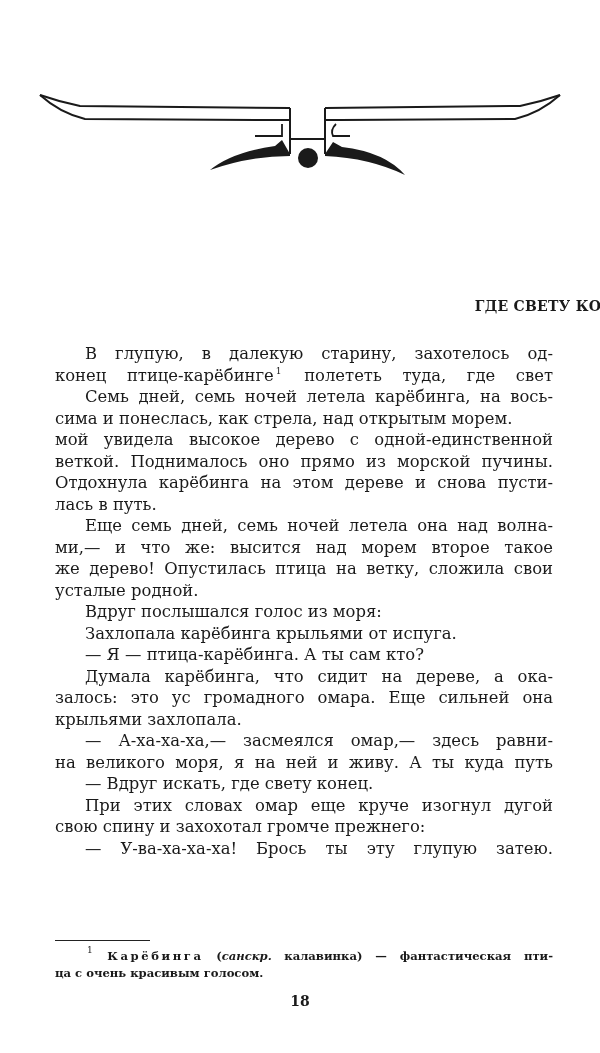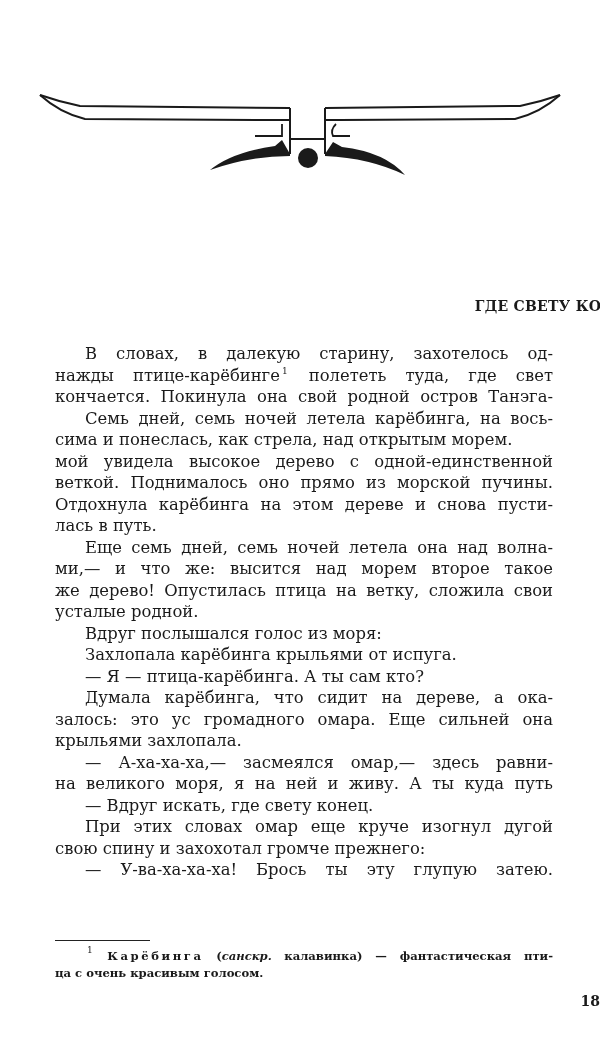--- a/index.html
+++ b/index.html
@@ -28,21 +28,21 @@
     .footnote {
       position: absolute; left: 55px; top: 948px; width: 498px;
       font-size: 11.6px; line-height: 17px; font-family: "DejaVu Serif", serif;
     }
     .footnote .line { height: 17px; }
     .footnote .spaced { letter-spacing: 2.6px; font-weight: bold; }
     .footnote .it { font-style: italic; }
     .footnote .b { font-weight: bold; }
     .page-number {
       position: absolute; left: 0; width: 600px; top: 993px;
-      text-align: right; font-size: 14px; font-weight: bold;
+      text-align: center; font-size: 14px; font-weight: bold;
       font-family: "DejaVu Serif", serif;
     }
   </style>
 </head>
 <body>
 
 <svg class="ornament" viewBox="0 0 600 95" xmlns="http://www.w3.org/2000/svg">
   <g fill="none" stroke="#1a1a1a" stroke-width="2">
 
     <path d="M40 15 Q60 22 80 26 L290 28"></path>
@@ -64,23 +64,22 @@
 
     <path d="M405 95 Q385 72 342 67 L333 62 L325 74 L325 76 Q370 78 405 95 Z"></path>
 
     <circle cx="308" cy="98" r="10" transform="translate(0,-20)"></circle>
   </g>
 </svg>
 
 <div class="title">ГДЕ СВЕТУ КОНЕЦ?</div>
 
 <div class="body-text" id="body-text">
-    <span class="line indent">В словах, в далекую старину, захотелось од-</span>
-    <span class="line"><span>нажды птице-карёбинге</span><sup class="fn">1</sup> <span>полететь туда, где свет</span></span>
-    <span class="line">кончается. Покинула она свой родной остров Танэга-</span>
+    <span class="line indent">В глупую, в далекую старину, захотелось од-</span>
+    <span class="line"><span>конец птице-карёбинге</span><sup class="fn">1</sup> <span>полететь туда, где свет</span></span>
     <span class="line indent">Семь дней, семь ночей летела карёбинга, на вось-</span>
     <span class="line last">сима и понеслась, как стрела, над открытым морем.</span>
     <span class="line">мой увидела высокое дерево с одной-единственной</span>
     <span class="line">веткой. Поднималось оно прямо из морской пучины.</span>
     <span class="line">Отдохнула карёбинга на этом дереве и снова пусти-</span>
     <span class="line last">лась в путь.</span>
     <span class="line indent">Еще семь дней, семь ночей летела она над волна-</span>
     <span class="line">ми,— и что же: высится над морем второе такое</span>
     <span class="line">же дерево! Опустилась птица на ветку, сложила свои</span>
     <span class="line last">усталые родной.</span>

